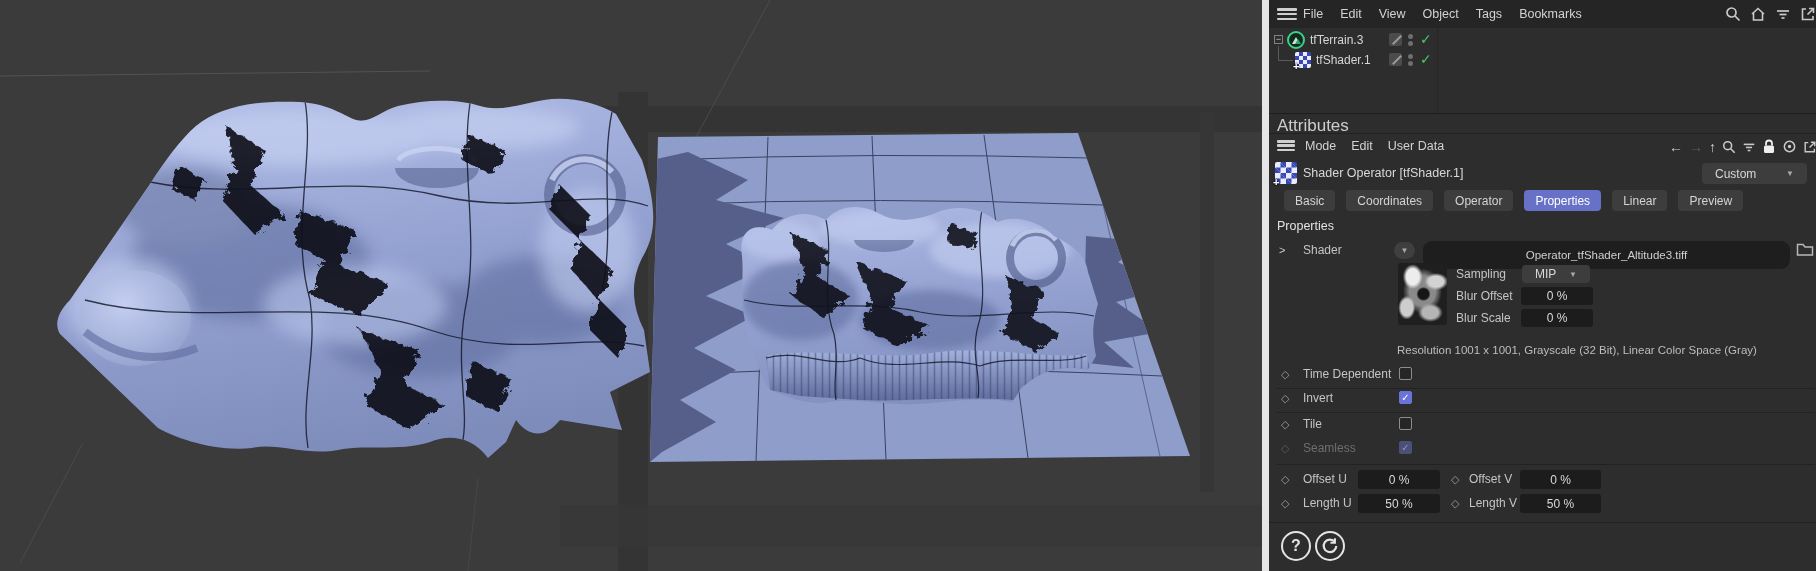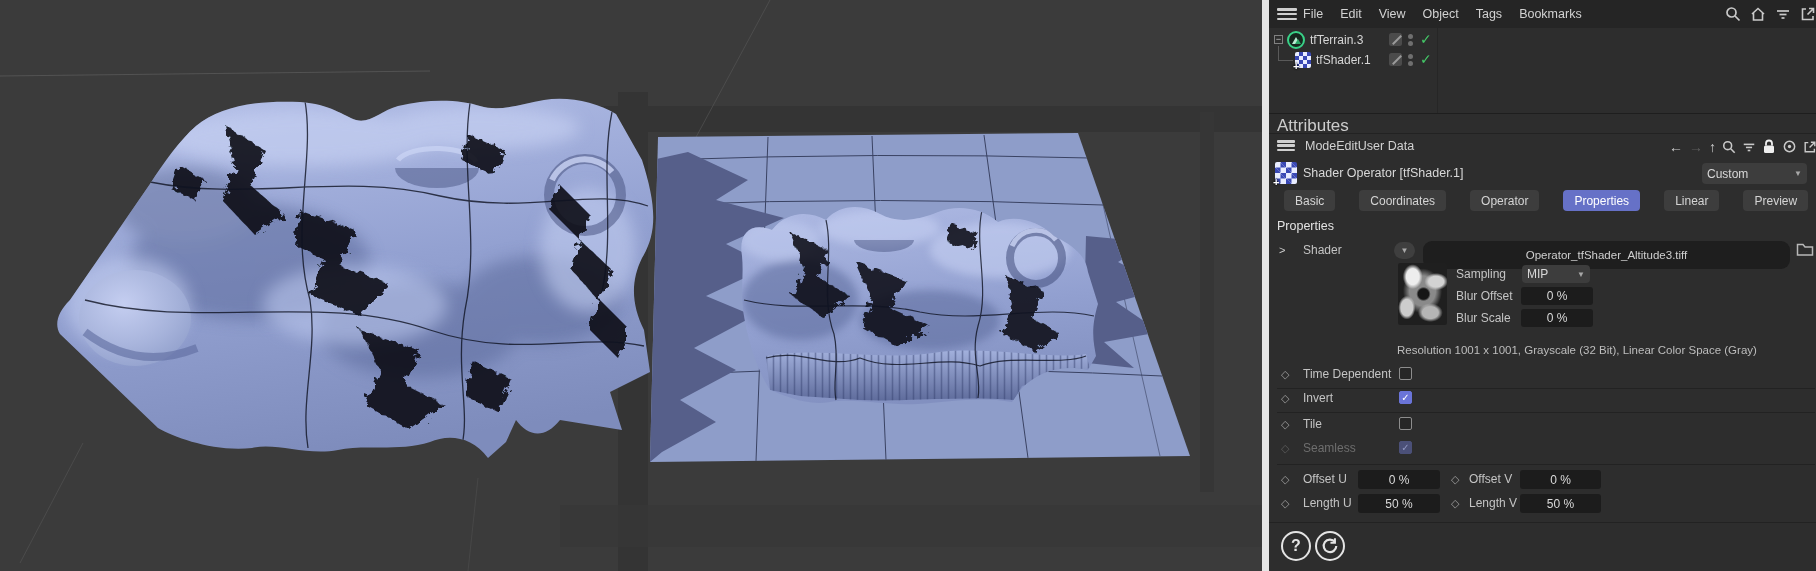--- a/index.html
+++ b/index.html
@@ -30,30 +30,30 @@
   .checker .plus{position:absolute;left:-2px;bottom:-4px;color:#fff;font-weight:bold;font-size:11px;text-shadow:0 0 2px #000,0 0 2px #000;}
   .pen-badge{width:13px;height:13px;border-radius:2.5px;background:#4b4b4b;position:relative;overflow:hidden;}
   .pen-badge i{position:absolute;left:2px;top:5.5px;width:12px;height:2px;background:#9a9a9a;transform:rotate(-45deg);}
   .vis-dots{display:flex;flex-direction:column;gap:2px;align-items:center;}
   .vis-dots i{width:5px;height:5px;border-radius:50%;background:#6f6f6f;}
   .green-check{color:#44c767;font-size:14px;font-weight:bold;}
   
   .attr-title{position:absolute;left:8px;top:116px;color:#cccccc;font-size:17px;}
   .hr{position:absolute;left:0;width:554px;height:1px;background:#222222;}
   .attr-toolbar{position:absolute;left:0;top:134px;width:554px;height:25px;}
-  .attr-menu{position:absolute;left:36px;top:5px;display:flex;}
+  .attr-menu{position:absolute;left:36px;top:5px;display:flex;gap:15px;}
   .attr-menu span{color:#d2d2d2;font-size:12.5px;}
   .attr-icons{position:absolute;right:6px;top:3px;display:flex;gap:6px;align-items:center;height:19px;}
   .aico{font-size:14px;color:#cfcfcf;line-height:1;}
   .aico.dim{color:#5f5f5f;}
   .obj-header{position:absolute;left:0;top:161px;width:554px;height:26px;}
   .obj-label{position:absolute;left:34px;top:5px;color:#d8d8d8;font-size:12.5px;}
-  .dropdown{background:#3d3d3d;border-radius:4px;color:#d8d8d8;font-size:12px;display:flex;align-items:center;justify-content:space-between;padding:0 5px;box-sizing:border-box;}
+  .dropdown{background:#3d3d3d;border-radius:4px;color:#d8d8d8;font-size:12px;display:flex;align-items:center;justify-content:space-between;padding:0 13px;box-sizing:border-box;}
   .dd-arrow{color:#a8a8a8;font-size:8px;}
-  .tabs{position:absolute;left:15px;top:190px;display:flex;gap:24px;}
+  .tabs{position:absolute;left:15px;top:190px;display:flex;gap:11px;}
   .tab{height:21px;border-radius:4px;background:#3d3d3d;color:#d4d4d4;font-size:12px;display:flex;align-items:center;padding:0 11px;}
   .tab.active{background:#6671c7;color:#ffffff;}
   .section-title{position:absolute;left:8px;top:219px;color:#e3e3e3;font-size:12.5px;}
   .lbl{color:#c4c4c4;font-size:12px;}
   .lbl.dim{color:#6e6e6e;}
   .diamond{color:#9c9c9c;font-size:11px;}
   .diamond.dim{color:#5c5c5c;}
   .chev{color:#cfcfcf;font-size:11px;}
   .field{background:#1c1c1c;border-radius:3px;color:#dadada;font-size:12px;display:flex;align-items:center;justify-content:center;box-sizing:border-box;}
   .pill{background:#1e1e1e;border-radius:9px;color:#cfcfcf;font-size:11.5px;display:flex;align-items:center;justify-content:center;box-sizing:border-box;}

